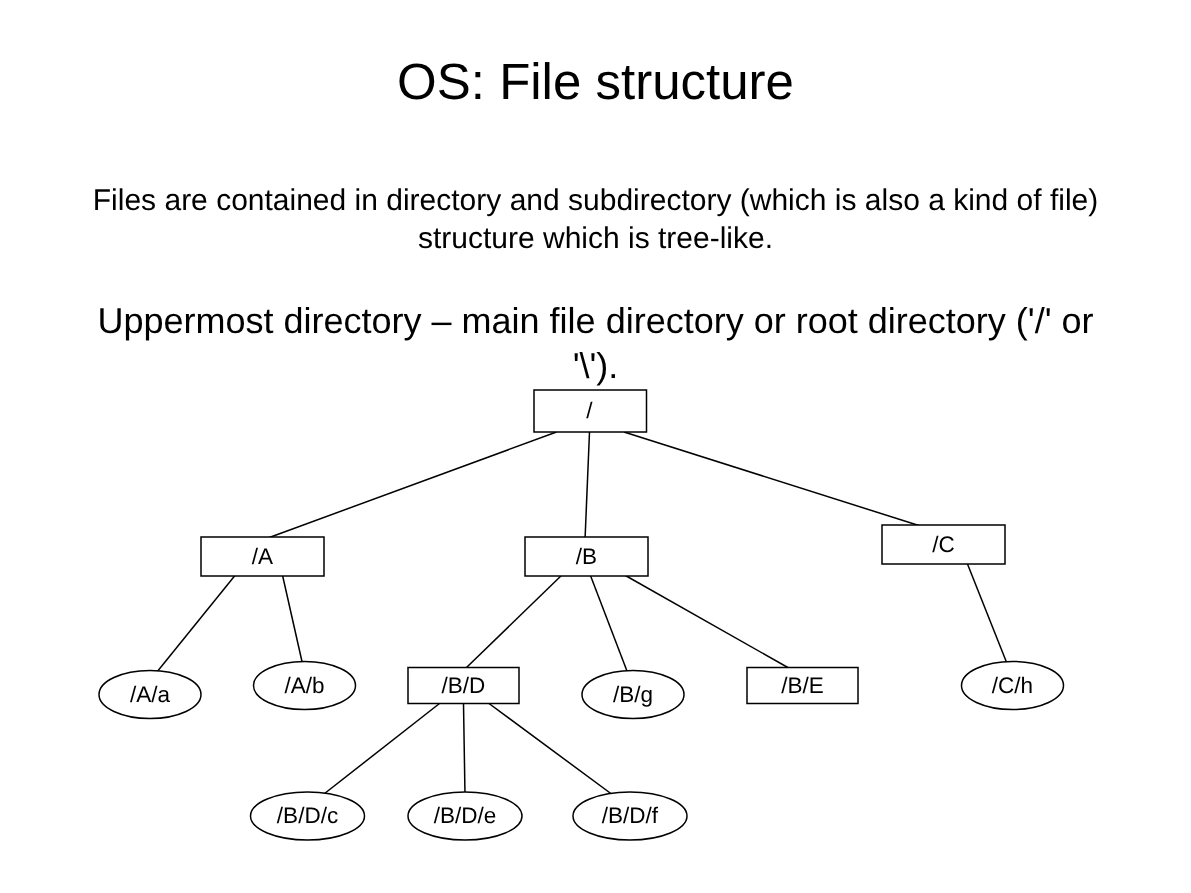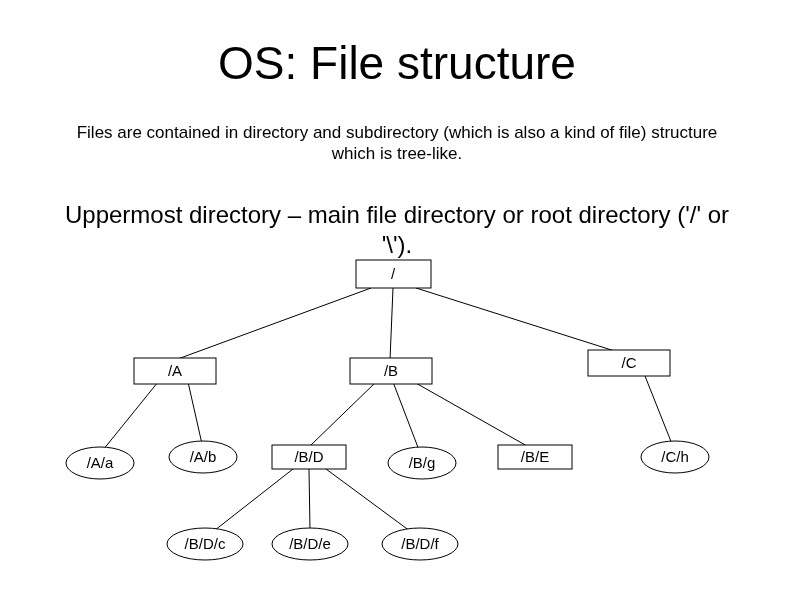--- a/index.html
+++ b/index.html
@@ -10,28 +10,28 @@
     font-family: Arial, Helvetica, sans-serif;
     color: #000;
     position: relative;
   }
   .title {
     position: absolute;
     top: 36px;
     left: 0;
     width: 794px;
     text-align: center;
-    font-size: 46px;
+    font-size: 34px;
   }
   .paragraph {
     position: absolute;
     left: 60px;
     width: 674px;
     text-align: center;
-    font-size: 17px;
+    font-size: 20px;
     line-height: 1.25;
   }
   .paragraph.p1 { top: 122px; }
   .paragraph.p2 { top: 200px; font-size: 24px; }
 
   svg.tree {
     position: absolute;
     top: 250px;
     left: 0;
     width: 794px;

